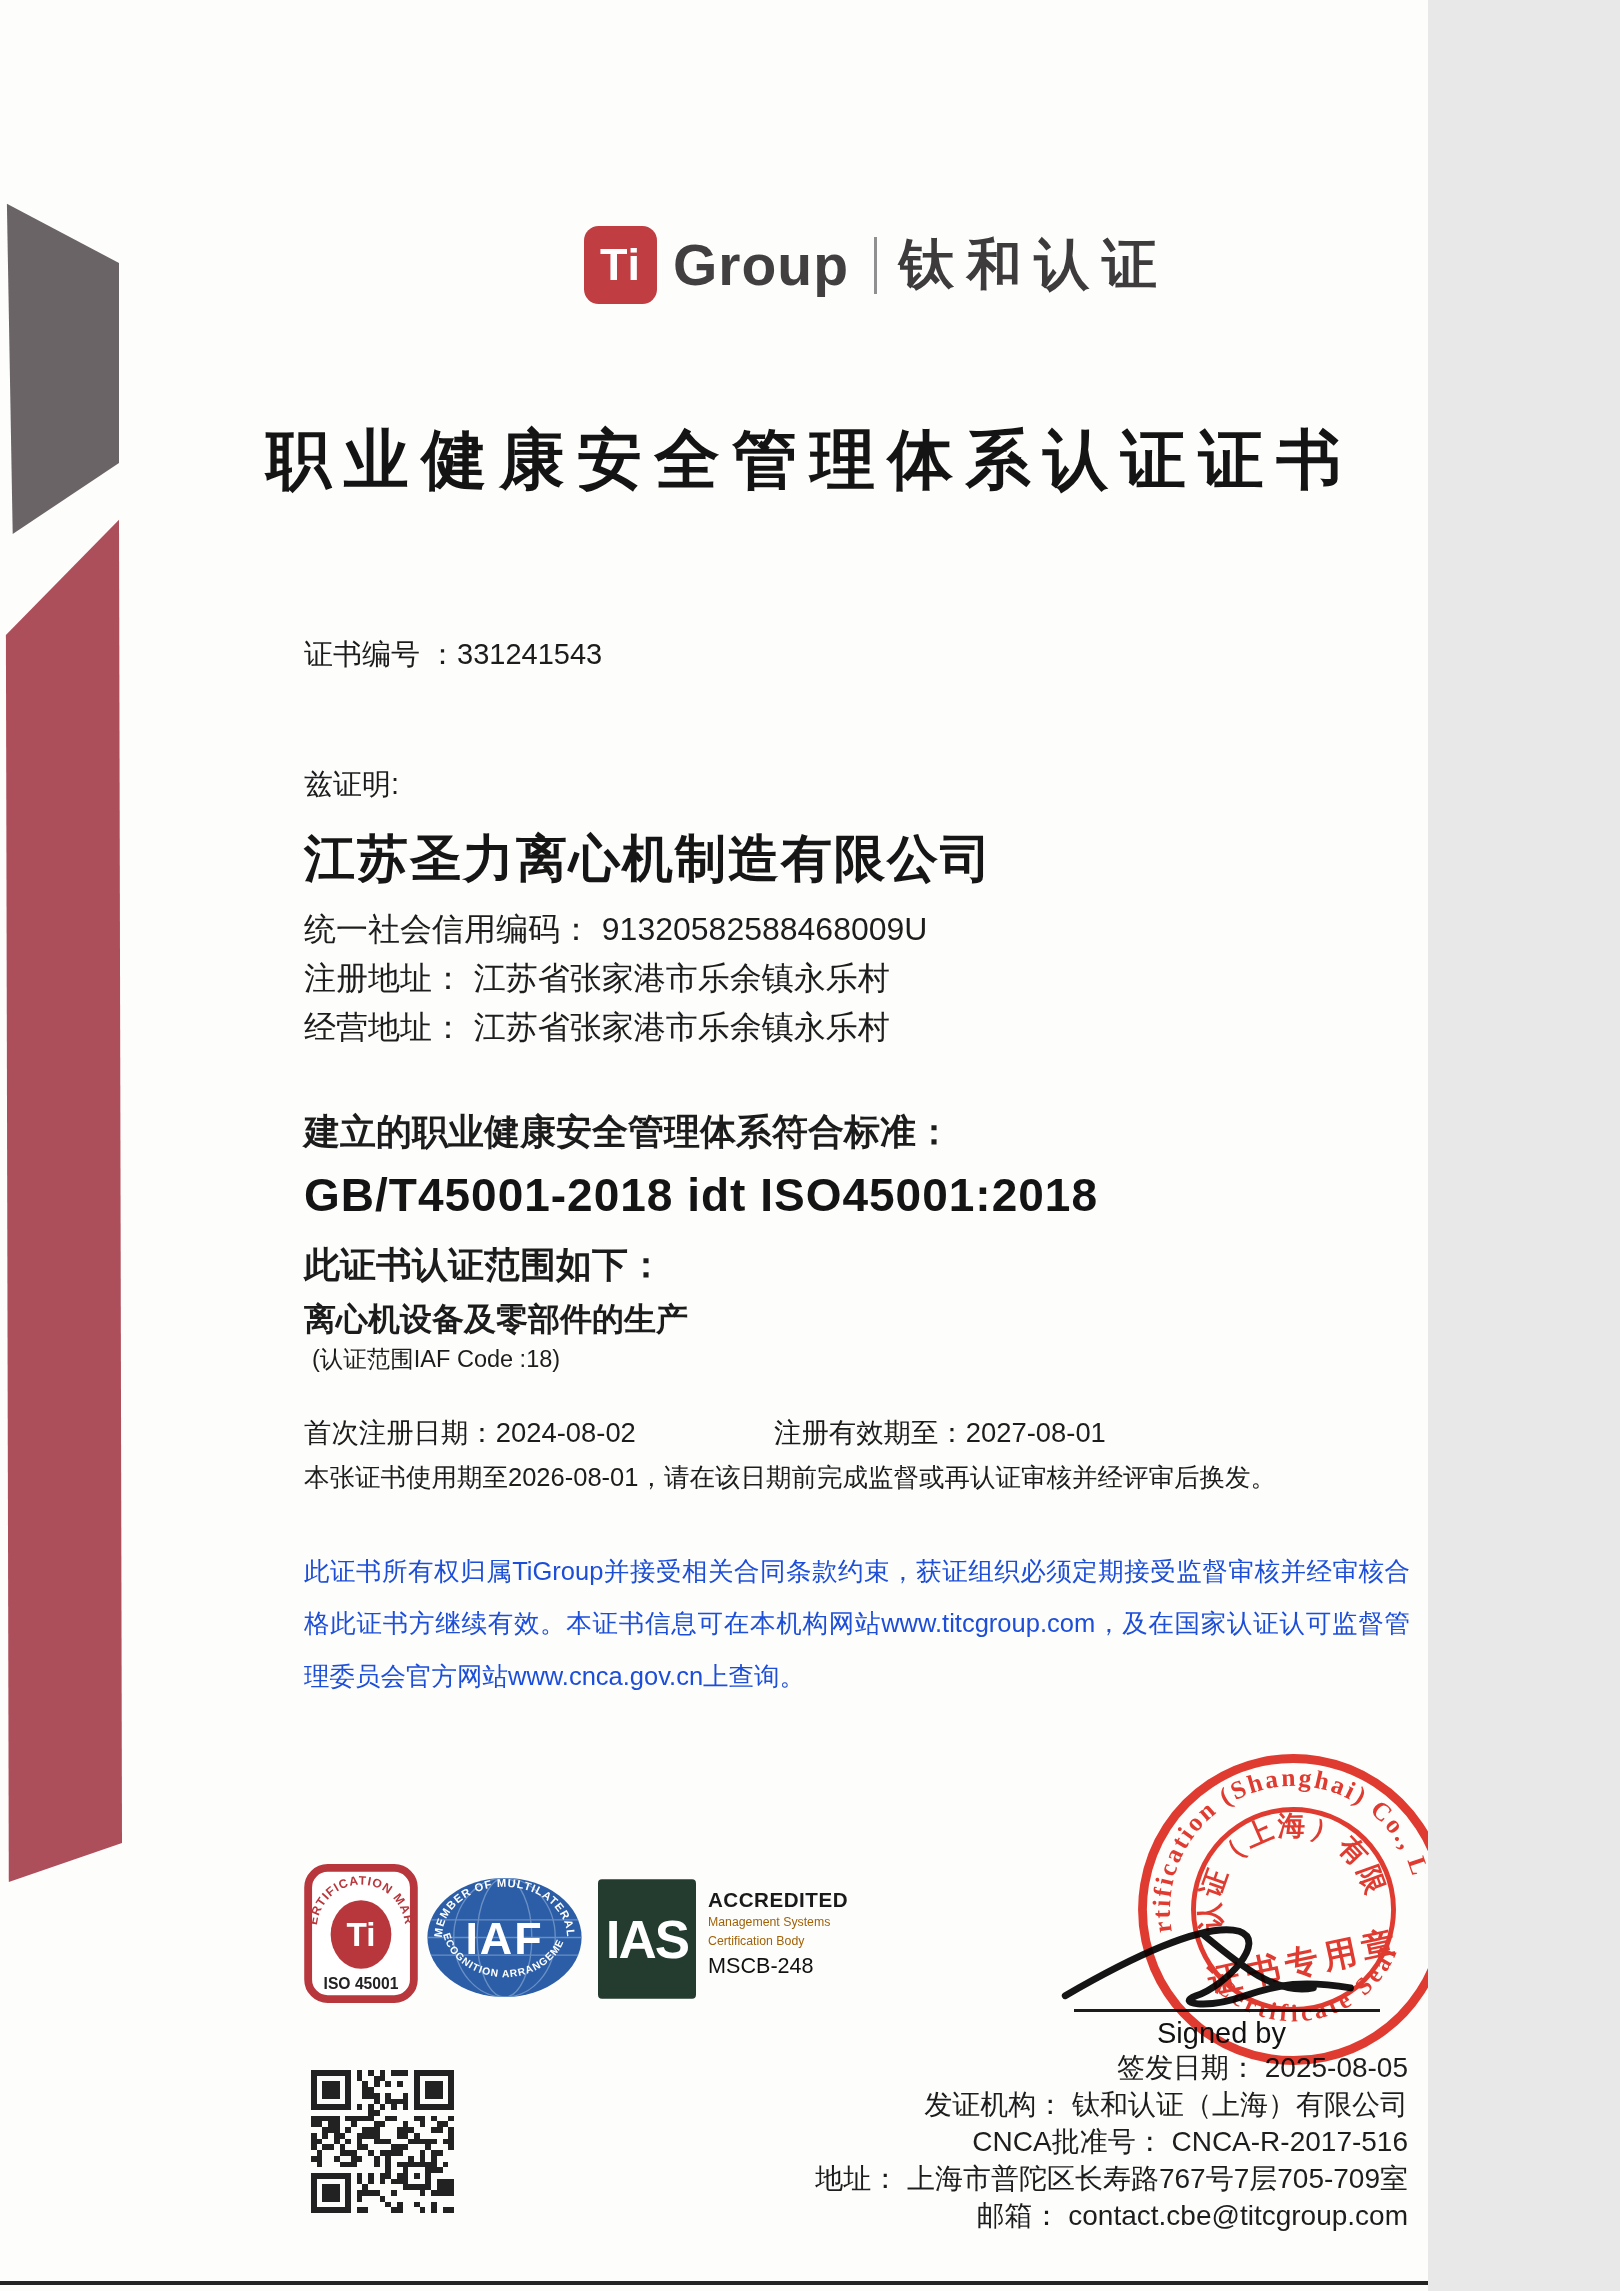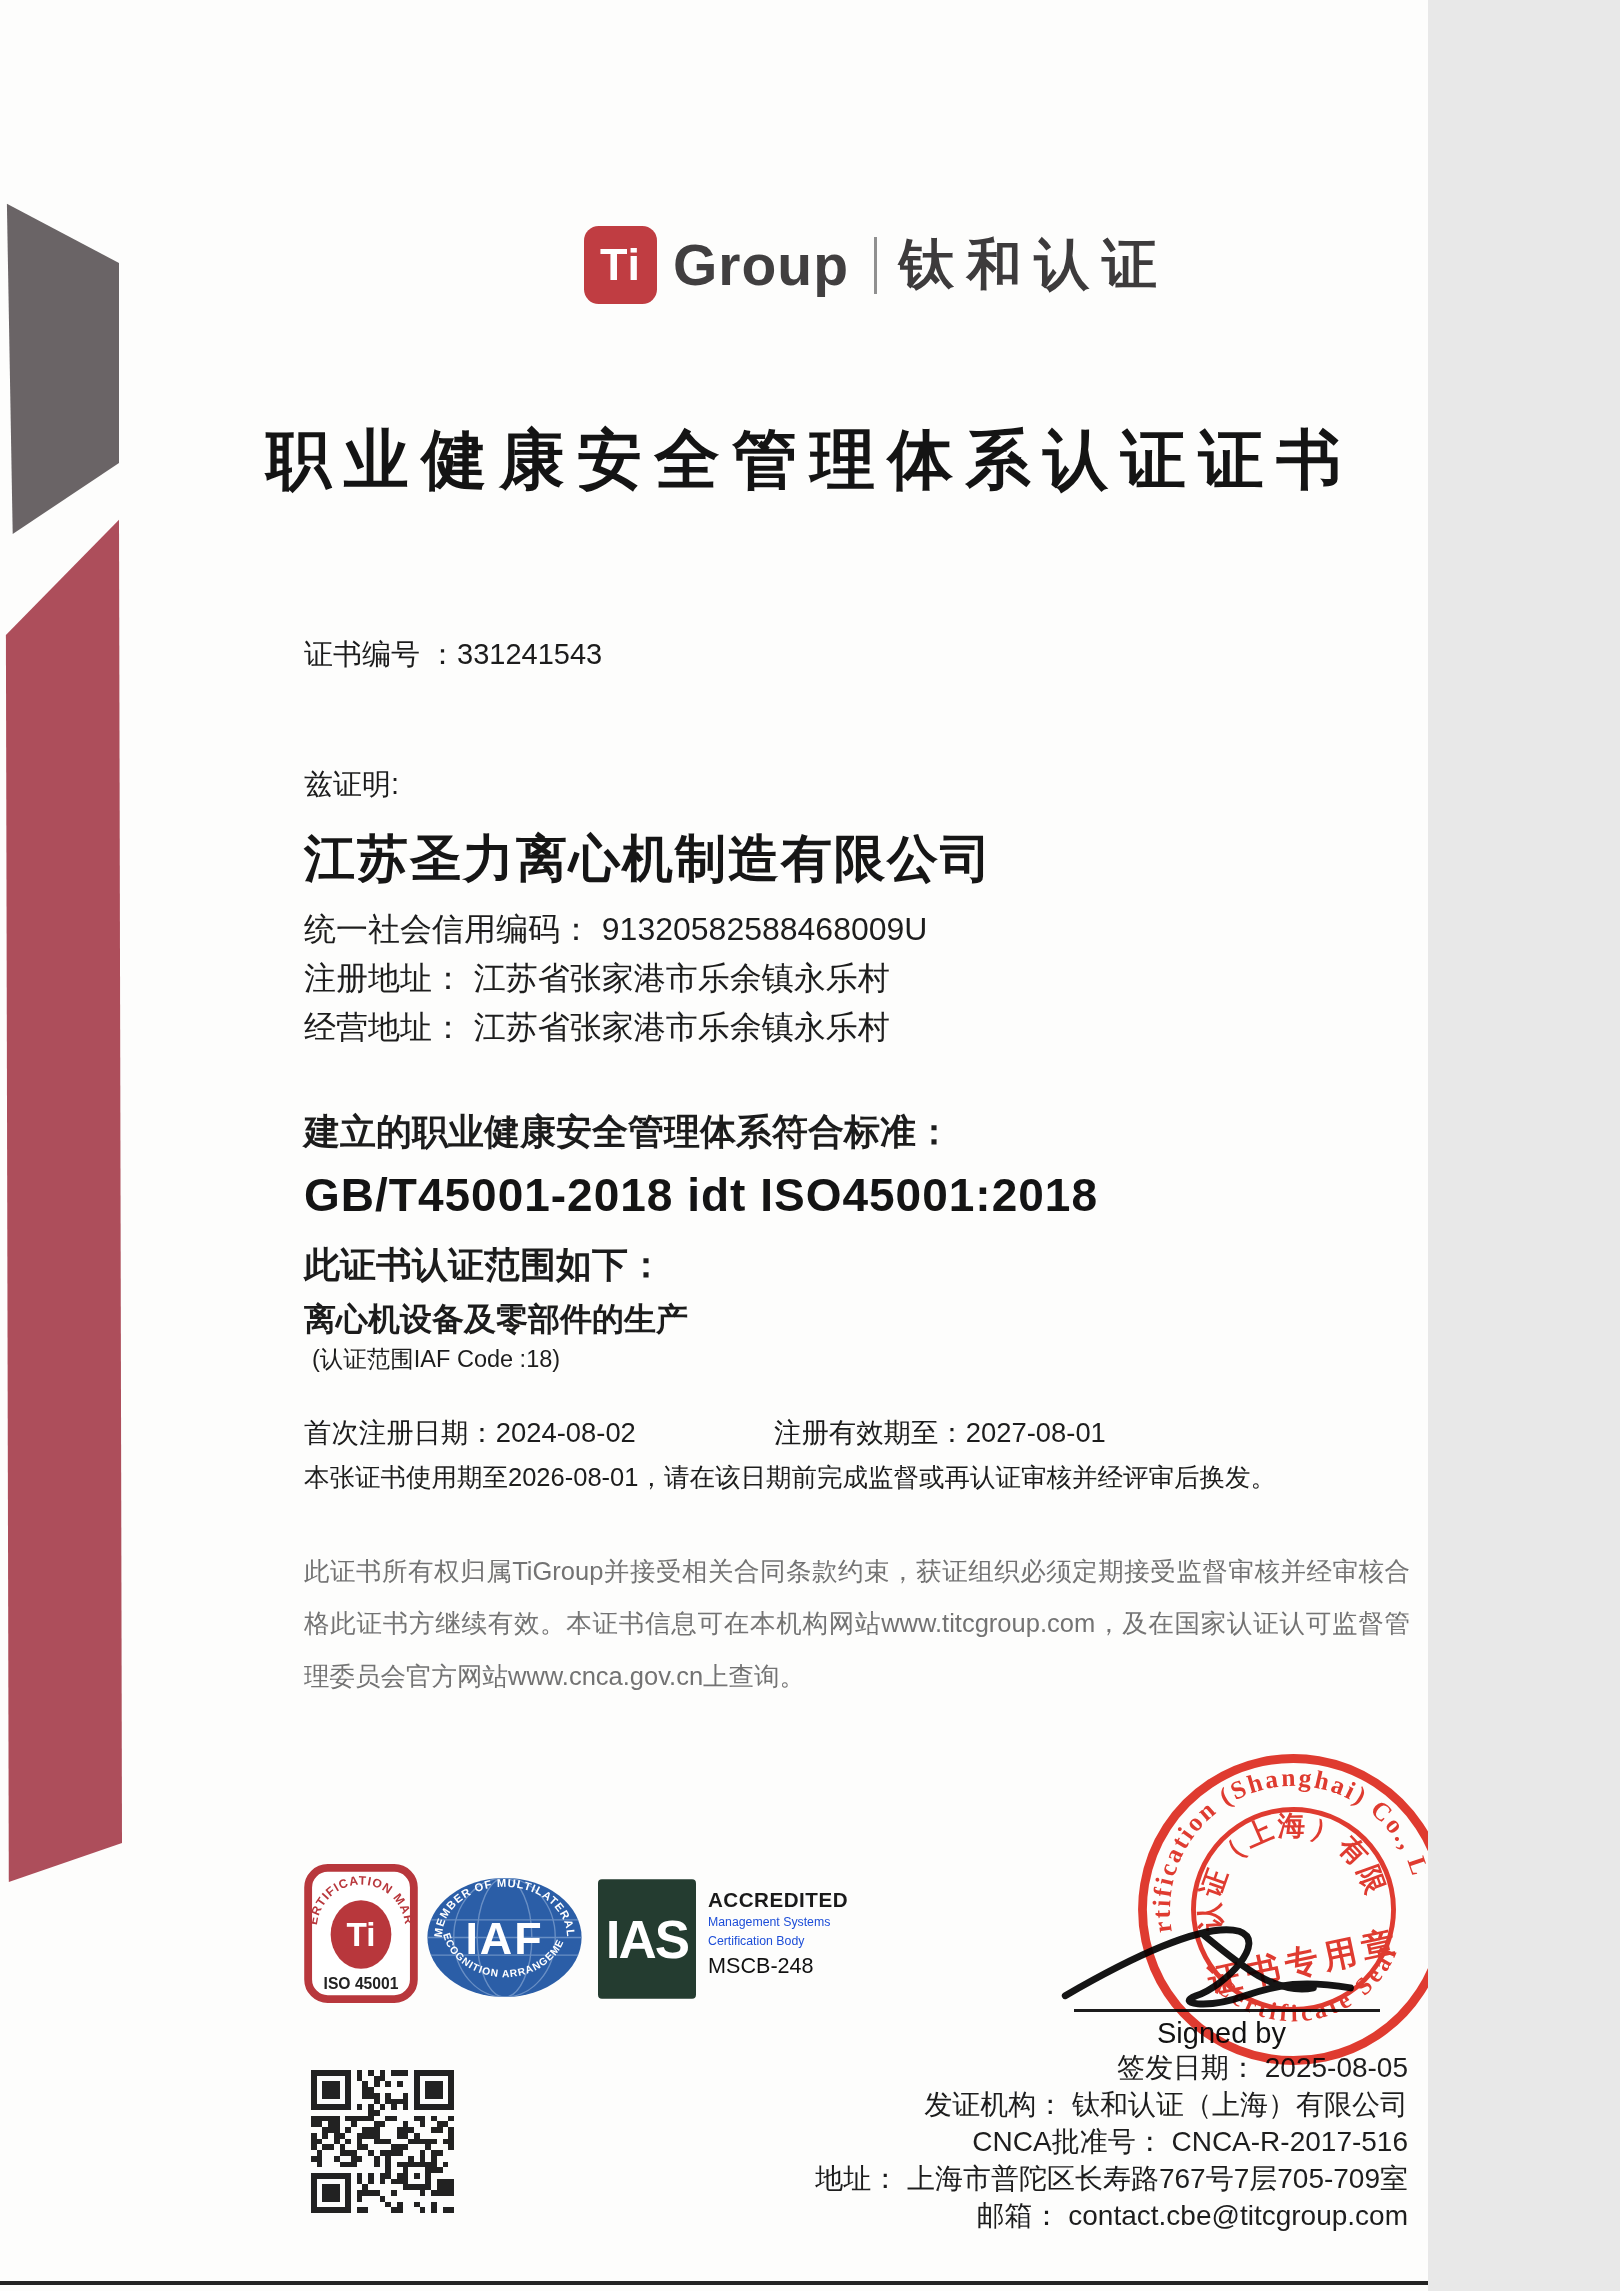--- a/index.html
+++ b/index.html
@@ -33,27 +33,27 @@
   .info-line{left:304px;font-size:32px;color:#1d1d1d;}
   .info-line .val{margin-left:9.8px;margin-top:31px;}
   .std-heading{left:304px;top:1108px;font-size:36px;font-weight:600;}
   .std-code{left:304px;top:1168px;font-size:46px;font-weight:bold;letter-spacing:1px;color:#141414;}
   .scope-heading{left:304px;top:1241px;font-size:36px;font-weight:600;}
   .scope{left:304px;top:1298px;font-size:32px;font-weight:bold;}
   .iaf-code{left:312px;top:1343px;font-size:23.5px;}
   .date1{left:304px;top:1415px;font-size:27.4px;}
   .date2{left:774px;top:1415px;font-size:27.4px;}
   .note{left:304px;top:1460px;font-size:25.5px;}
-  .legal{left:304px;top:1545px;width:1106px;font-size:25.5px;line-height:2.05;text-align:justify;color:#737373;}
+  .legal{left:304px;top:1545px;width:1106px;font-size:25.5px;line-height:2.05;text-align:justify;color:#1d4ed8;}
 
   
   .badge{display:block;}
   .ias-text{left:708px;top:1890px;line-height:1;}
   .ias-accredited{font-size:20.6px;font-weight:800;color:#1a1a1a;letter-spacing:0.5px;}
-  .ias-small{font-size:12.3px;color:#1d4ed8;margin-top:5.9px;}
+  .ias-small{font-size:12.3px;color:#a16207;margin-top:5.9px;}
   .ias-code{font-size:21.6px;font-weight:400;color:#111;margin-top:7.8px;}
 
   
   .seal{left:1117px;top:1733px;mix-blend-mode:multiply;opacity:.95;}
   .sig-svg{left:1057px;top:1900px;}
   .sig-line{left:1074px;top:2009px;width:306px;height:0;border-top:3.9px solid #1c1c1c;}
   .signed-by{left:1157px;top:2017px;font-size:29px;color:#111;}
 
   .issue-block{left:686px;top:2049px;width:722px;text-align:right;font-size:28px;line-height:37px;color:#1d1d1d;}
   .issue-block .val{margin-left:7.8px;}

